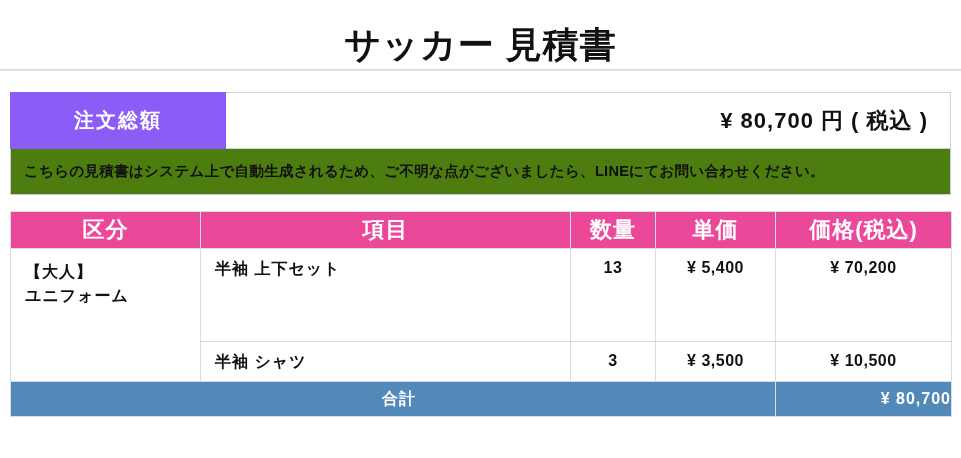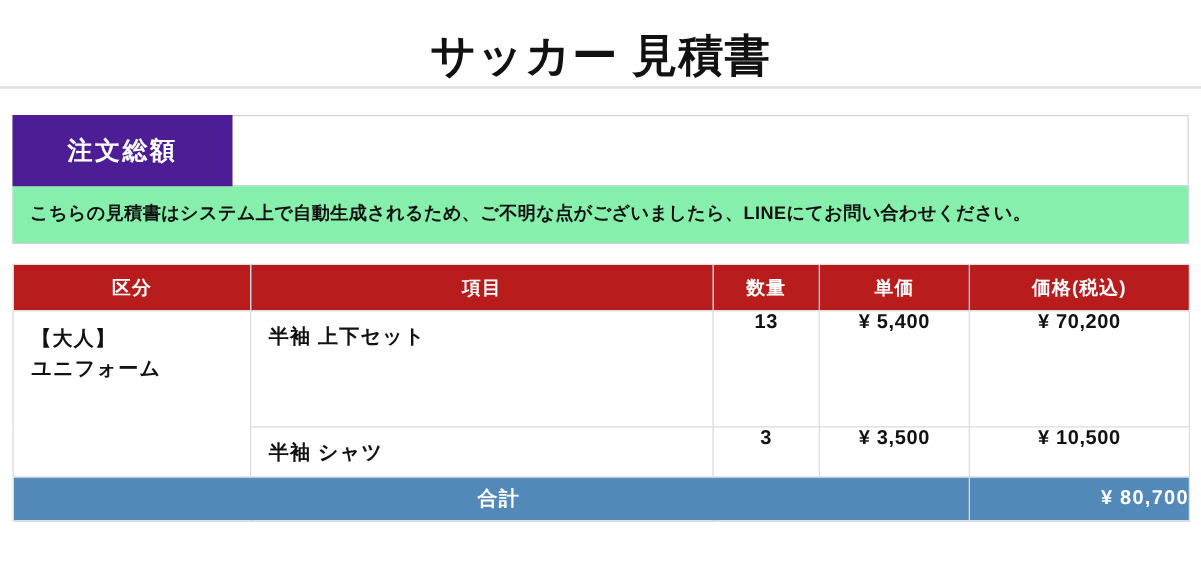--- a/index.html
+++ b/index.html
@@ -28,23 +28,23 @@
 
   
   .order-total-row {
     margin: 21px 10px 0 10px;
     height: 57px;
     display: flex;
     align-items: stretch;
     border: 1px solid #ccd4db;
   }
   .order-total-label {
-    width: 176px;
+    width: 216px;
     margin: -1px 0 -1px -1px;
-    background: #4c1d95;
+    background: #8b5cf6;
     color: #ffffff;
     font-size: 20px;
     font-weight: 700;
     letter-spacing: 2px;
     display: flex;
     align-items: center;
     justify-content: center;
   }
   .order-total-value {
     flex: 1;
@@ -55,42 +55,42 @@
     font-size: 22px;
     font-weight: 700;
     letter-spacing: 1px;
   }
 
   
   .notice-box {
     margin: 0 10px;
     border: 1px solid #c9d1d8;
     border-top: none;
-    background: #86efac;
+    background: #4d7c0f;
     padding: 11px 13px;
     font-size: 14.5px;
     font-weight: 700;
     line-height: 1.6;
     letter-spacing: 0.3px;
   }
 
   
   .quote-table {
     margin: 16px 10px 0 10px;
     width: 941px;
     border-collapse: collapse;
     table-layout: fixed;
   }
   .quote-table th, .quote-table td {
     border: 1px solid #d6dce2;
   }
   .quote-table thead th {
-    background: #b91c1c;
+    background: #ec4899;
     color: #ffffff;
-    font-size: 15px;
+    font-size: 22px;
     font-weight: 700;
     height: 37px;
     text-align: center;
     letter-spacing: 1px;
     border-color: #d9dee3;
   }
   .col-category  { width: 190px; }
   .col-item      { width: 370px; }
   .col-qty       { width: 85px; }
   .col-unit      { width: 120px; }
@@ -109,20 +109,21 @@
     padding: 11px 0 16px 14px;
     line-height: 1.5;
     letter-spacing: 1px;
   }
   td.item-cell {
     padding: 10px 0 4px 14px;
     letter-spacing: 1px;
   }
   td.num-cell {
     text-align: center;
+    padding-top: 10px;
     letter-spacing: 0.5px;
   }
 
   tr.total-row { height: 35px; }
   tr.total-row td {
     background: #5289b9;
     color: #ffffff;
     vertical-align: middle;
     border-color: #d9dee3;
   }
@@ -143,20 +144,21 @@
 </head>
 <body>
 
 <div class="page">
 
   <h1 class="title">サッカー 見積書</h1>
   <div class="title-divider"></div>
 
   <div class="order-total-row">
     <div class="order-total-label">注文総額</div>
+    <div class="order-total-value">¥ 80,700 円 ( 税込 )</div>
   </div>
 
   <div class="notice-box">
     <div>こちらの見積書はシステム上で自動生成されるため、ご不明な点がございましたら、LINEにてお問い合わせください。</div>
   </div>
 
   <table class="quote-table">
     <colgroup>
       <col class="col-category">
       <col class="col-item">

